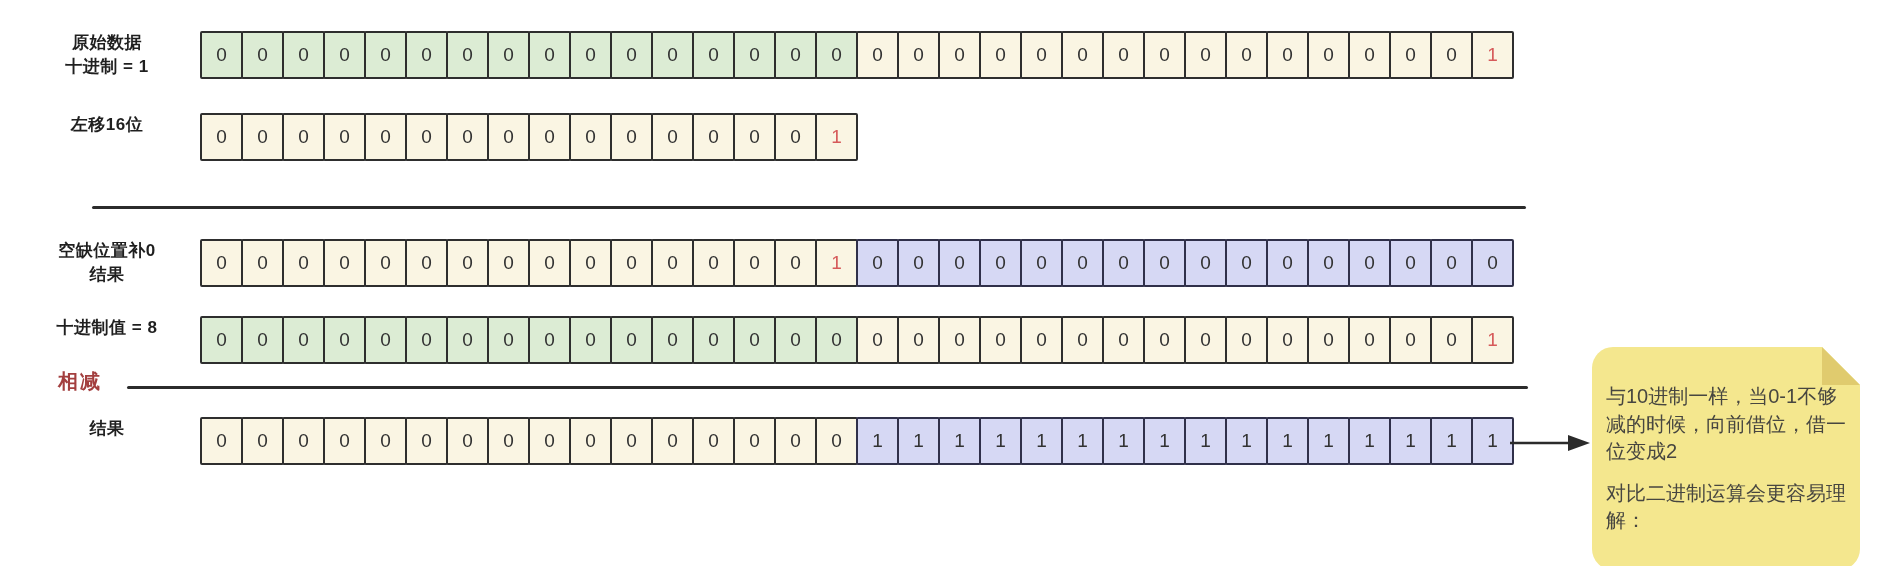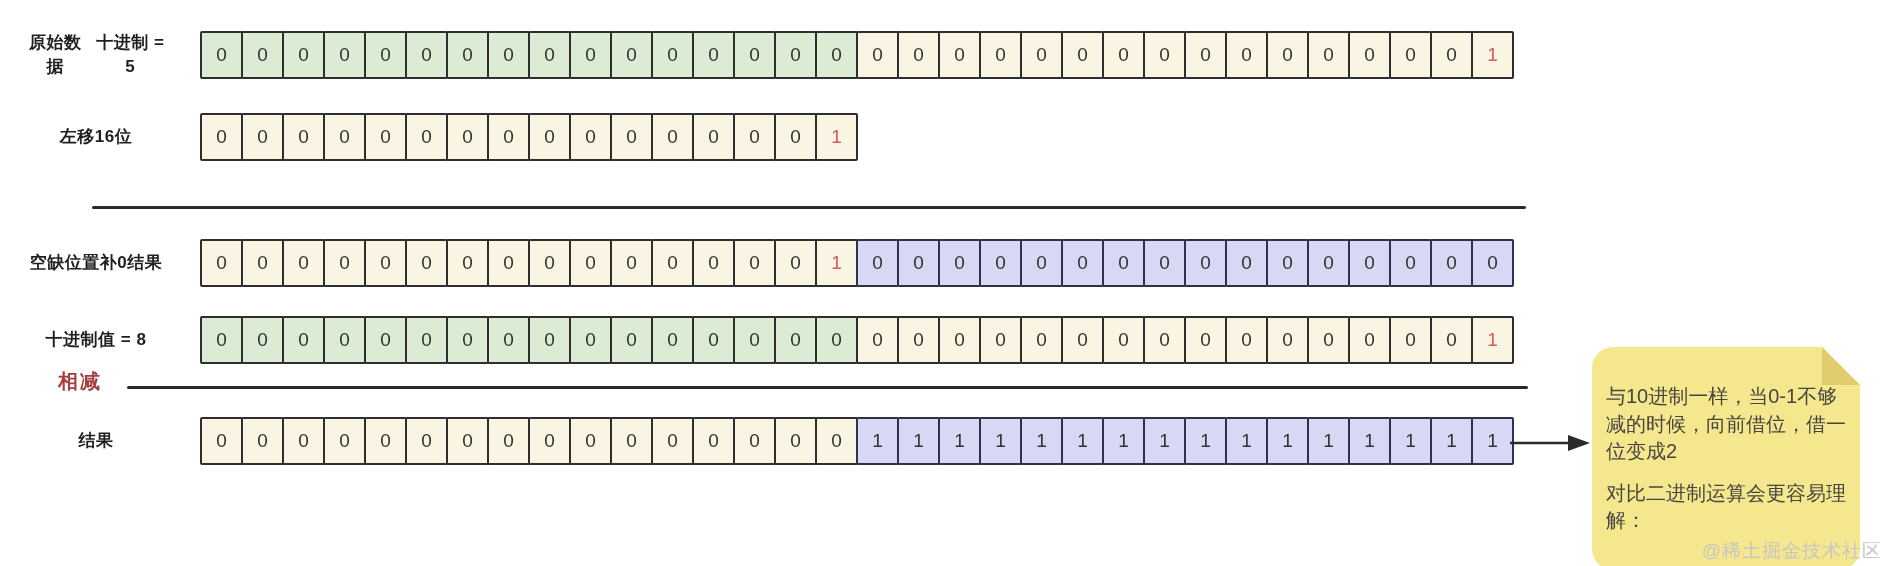--- a/index.html
+++ b/index.html
@@ -9,22 +9,22 @@
     --line:#2b2b2b; --note-bg:#f4e78e; --note-fold:#e0cb6e;
     --note-text:#474640; --watermark:#c6c6c6;
   }
   *{margin:0;padding:0;box-sizing:border-box;}
   html,body{background:#ffffff;}
   body{font-family:"Liberation Sans","DejaVu Sans",sans-serif;}
   #canvas{position:relative;width:1890px;height:566px;background:#ffffff;overflow:hidden;}
 
   .bitrow{position:absolute;left:0;}
   .rowlabel{
-    position:absolute;left:21px;width:150px;height:48px;
-    display:flex;flex-direction:row;justify-content:center;align-items:center;
+    position:absolute;left:32px;width:150px;height:48px;
+    display:flex;flex-direction:column;align-items:center;
     font-size:17px;font-weight:600;color:#1f1f1f;line-height:1.4;text-align:center;
     letter-spacing:.5px;
   }
   .cells{position:absolute;left:200px;display:flex;}
   .cell{
     width:43px;height:48px;margin-left:-2px;
     border:2px solid var(--border);border-radius:2px;
     display:flex;align-items:center;justify-content:center;
     font-size:19px;color:var(--dark);
   }
@@ -61,21 +61,21 @@
   }
 </style>
 </head>
 <body>
 
 <div id="canvas">
 
   <div class="bitrow" style="top:31px">
     <div class="rowlabel">
         <div>原始数据</div>
-        <div>十进制  = 5</div>
+        <div>十进制  = 1</div>
       </div>
     <div class="cells">
         <div class="cell bg-green fg-dark">0</div>
         <div class="cell bg-green fg-dark">0</div>
         <div class="cell bg-green fg-dark">0</div>
         <div class="cell bg-green fg-dark">0</div>
         <div class="cell bg-green fg-dark">0</div>
         <div class="cell bg-green fg-dark">0</div>
         <div class="cell bg-green fg-dark">0</div>
         <div class="cell bg-green fg-dark">0</div>
@@ -263,15 +263,14 @@
 
   <div id="note">
     <div>与10进制一样，当0-1不够减的时候，向前借位，借一位变成2</div>
     <div class="spacer"></div>
     <div>对比二进制运算会更容易理解：</div>
   </div>
   <svg id="note-fold-svg" width="38" height="38" viewBox="0 0 38 38">
     <polygon points="0,0 38,38 0,38" fill="#e0cb6e"></polygon>
   </svg>
 
-  <div id="watermark">@稀土掘金技术社区</div>
 
 </div>
 
 </body></html>

